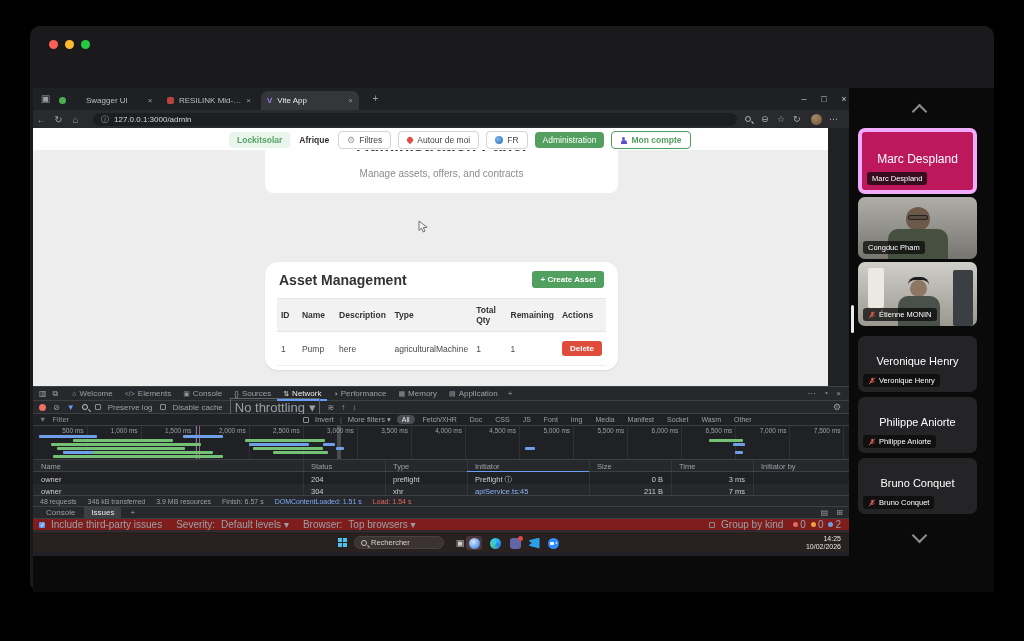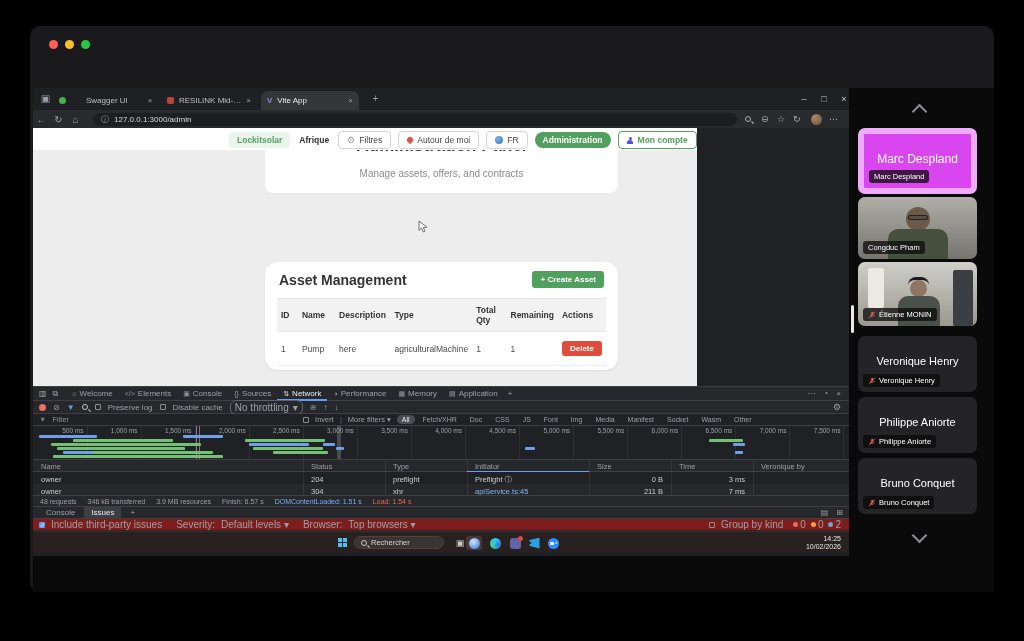--- a/index.html
+++ b/index.html
@@ -22,28 +22,28 @@
   .fav{width:7px;height:7px;border-radius:50%;flex:0 0 auto;}
   .tabx{color:#9aa0a6;font-size:8px;margin-left:auto;}
   .winctl{position:absolute;top:0;height:22px;width:18px;color:#c7c9cc;font-size:9px;display:flex;align-items:center;justify-content:center;}
   .urlbar{position:absolute;left:0;top:22px;width:816px;height:18px;background:#292a2d;display:flex;align-items:center;}
   .navic{color:#9aa0a6;font-size:10px;width:17px;text-align:center;flex:0 0 auto;}
   .addr{position:absolute;left:60px;top:3px;width:644px;height:13px;background:#1d1e21;border-radius:7px;display:flex;align-items:center;gap:5px;padding:0 8px;color:#d7d9dc;font-size:8px;}
   .uric{position:absolute;top:4px;color:#a9adb2;font-size:9px;}
   .avatar{position:absolute;left:778px;top:4px;width:11px;height:11px;border-radius:50%;background:radial-gradient(circle at 35% 30%,#a88a6a,#6e5138);}
 
   
-  #page{position:absolute;left:0;top:40px;width:664px;height:258px;background:#ededee;overflow:hidden;}
+  #page{position:absolute;left:0;top:40px;width:795px;height:258px;background:#ededee;overflow:hidden;}
   .hdr-strip{position:absolute;left:0;top:0;width:816px;height:22px;background:#fff;z-index:3;}
   .hdr-row{position:absolute;left:196px;top:3px;display:flex;align-items:center;gap:7px;z-index:4;}
   .pill{display:flex;align-items:center;gap:4px;font-size:8.5px;border-radius:4px;padding:3px 8px;white-space:nowrap;}
   .pill.plain{border:none;padding:3px 2px;color:#2e2e2e;font-weight:bold;}
   .pill.brand{background:#e9f4ec;color:#55a263;font-weight:bold;}
   .pill.ghost{border:1px solid #d3d3d3;background:#fff;color:#444;}
-  .pill.green{background:#52a05f;color:#fff;font-weight:bold;border-radius:8px;}
+  .pill.green{background:#52a05f;color:#fff;font-weight:normal;}
   .pill.outline-green{border:1px solid #52a05f;background:#fff;color:#52a05f;font-weight:bold;justify-content:space-between;}
   .page-title{position:absolute;left:232px;top:8px;width:353px;text-align:center;font-size:17px;font-weight:bold;color:#3a3a3a;z-index:1;}
   .title-card{position:absolute;left:232px;top:0;width:353px;height:65px;background:#fff;border-radius:0 0 8px 8px;z-index:0;}
   .subtitle{position:absolute;left:232px;top:40px;width:353px;text-align:center;font-size:10px;color:#8b8b8b;z-index:4;}
   .tabs-card{position:absolute;left:232px;top:80px;width:353px;height:32px;background:#fff;border-radius:6px;box-shadow:0 1px 2px rgba(0,0,0,.08);}
   .seg-active{position:absolute;left:3px;top:3px;width:112px;height:26px;background:#52a05f;border-radius:4px;color:#fff;font-weight:bold;font-size:9.5px;display:flex;align-items:center;justify-content:center;}
   .seg{position:absolute;top:0;height:32px;width:117px;display:flex;align-items:center;justify-content:center;color:#333;font-weight:bold;font-size:9.5px;}
   .asset-card{position:absolute;left:232px;top:134px;width:353px;height:108px;background:#fff;border-radius:13px;box-shadow:0 1px 2px rgba(0,0,0,.08);}
   .am-title{position:absolute;left:14px;top:10px;font-size:14px;font-weight:bold;color:#333;}
   .create-btn{position:absolute;right:14px;top:9px;background:#52a05f;color:#fff;font-size:8px;font-weight:bold;border-radius:3px;padding:4px 8px;}
@@ -67,21 +67,21 @@
   .dt-tabs{display:flex;align-items:center;height:14px;margin-left:8px;}
   .dt-tab{display:flex;align-items:center;gap:3px;height:14px;padding:0 6px;font-size:8px;color:#9aa0a6;}
   .dt-tab.on{color:#e8eaed;box-shadow:inset 0 -2px 0 #639df8;}
   .dt-ic{font-size:7px;opacity:.9;}
   .dt-right{margin-left:auto;display:flex;gap:8px;margin-right:8px;font-size:8px;color:#9aa0a6;}
   .dt-toolbar{top:14px;height:13px;background:#27282b;border-bottom:1px solid #3c4043;display:flex;align-items:center;gap:7px;padding-left:6px;font-size:8px;}
   .recdot{width:7px;height:7px;border-radius:50%;background:#ef6f62;}
   .cb{width:6px;height:6px;border:1px solid #8a8f94;border-radius:1px;background:transparent;flex:0 0 auto;}
   .cb.checked{background:#639df8;border-color:#639df8;position:relative;}
   .cb.checked::after{content:"✓";position:absolute;left:0px;top:-2px;color:#fff;font-size:6px;}
-  .throttle{border:1px solid #5f6368;border-radius:6px;padding:1px 4px;display:flex;gap:4px;align-items:center;font-size:10px;}
+  .throttle{border:1px solid #5f6368;border-radius:0;padding:1px 4px;display:flex;gap:4px;align-items:center;font-size:13px;}
   .dt-filterbar{top:27px;height:12px;background:#202124;border-bottom:1px solid #3c4043;display:flex;align-items:center;gap:6px;padding-left:6px;font-size:7.5px;}
   .chips{display:flex;gap:3px;align-items:center;}
   .chip{padding:1px 5px;border-radius:6px;color:#9aa0a6;font-size:7px;white-space:nowrap;}
   .chip.on{background:#4a4d51;color:#e8eaed;}
   .dt-timeline{top:39px;height:34px;background:#202124;border-bottom:1px solid #3c4043;overflow:hidden;}
   .tick{position:absolute;top:0;bottom:0;border-left:1px solid rgba(255,255,255,.07);}
   .tick-label{position:absolute;top:1px;width:55px;text-align:right;font-size:6.5px;color:#9aa0a6;}
   .bar{position:absolute;height:2.5px;border-radius:1px;}
   .bar.g{background:#74c074;}
   .bar.b{background:#6f9fe8;}
@@ -120,21 +120,21 @@
   .teams-ic::after{content:"";position:absolute;right:-2px;top:-2px;width:5px;height:5px;border-radius:50%;background:#e0483e;}
   .vsc-ic{width:11px;height:11px;background:#2b9fe8;clip-path:polygon(0 30%,20% 20%,100% 0,100% 100%,20% 80%,0 70%,30% 50%);}
   .zoom-ic{width:11px;height:11px;border-radius:50%;background:#2d8cff;position:relative;}
   .zoom-ic::after{content:"";position:absolute;left:2.5px;top:4px;width:4px;height:3px;background:#fff;border-radius:1px;}
   .zoom-ic::before{content:"";position:absolute;left:7px;top:4px;width:0;height:0;border-top:1.5px solid transparent;border-bottom:1.5px solid transparent;border-right:2px solid #fff;}
   .app-logo{width:11px;height:11px;border-radius:50%;background:radial-gradient(circle at 40% 35%,#cfe8ff,#2a6fd4);}
   .clock{position:absolute;right:8px;top:3px;text-align:right;color:#e8e6e4;font-size:7px;line-height:8px;}
 
   
   .p-tile{position:absolute;left:858px;width:119px;border-radius:7px;background:#242427;overflow:hidden;}
-  .p-tile.speaker{border:6px solid #f0abfc;background:#d946ef;}
+  .p-tile.speaker{border:4px solid #f0abfc;background:#be185d;}
   .p-big{position:absolute;left:0;right:0;top:34%;text-align:center;color:#fff;font-size:12px;}
   .p-big.sm{font-size:11px;}
   .p-label{position:absolute;left:5px;bottom:5px;background:rgba(10,10,10,.75);border-radius:3px;padding:2px 5px;color:#fff;font-size:7.5px;display:flex;align-items:center;gap:3px;max-width:105px;white-space:nowrap;}
   .mic-off{flex:0 0 auto;}
   .video-bg-1{position:absolute;inset:0;background:linear-gradient(#b0aea9,#76746f);}
   .video-bg-2{position:absolute;inset:0;background:linear-gradient(#d0cec9,#9a988f);}
   .v-head{position:absolute;border-radius:50%;}
   .v-body{position:absolute;border-radius:10px 10px 0 0;}
   .v-window{position:absolute;background:#ebe9e2;border-radius:2px;}
   .scrollmark{position:absolute;left:851px;top:305px;width:3px;height:28px;background:#eaeaea;border-radius:2px;}
@@ -402,21 +402,21 @@
           <div class="bar b" style="left: 702px; top: 25px; width: 8px;"></div>
         </div>
 
       <div class="dt-row dt-theader">
         <span class="net-col" style="left:8px;">Name</span>
         <span class="net-col" style="left:278px;">Status</span>
         <span class="net-col" style="left:360px;">Type</span>
         <span class="net-col" style="left:442px;">Initiator</span>
         <span class="net-col" style="left:564px;">Size</span>
         <span class="net-col" style="left:646px;">Time</span>
-        <span class="net-col" style="left:728px;">Veronique by</span>
+        <span class="net-col" style="left:728px;">Initiator by</span>
       </div>
       <div class="initiator-sort"></div>
 
       <div class="net-row" style="top:85px;">
         <span class="net-col" style="left:8px;">owner</span>
         <span class="net-col" style="left:278px;">204</span>
         <span class="net-col" style="left:360px;">preflight</span>
         <span class="net-col" style="left:442px;">Preflight ⓘ</span>
         <span class="net-col ralign" style="left:556px;width:74px;">0 B</span>
         <span class="net-col ralign" style="left:638px;width:74px;">3 ms</span>

